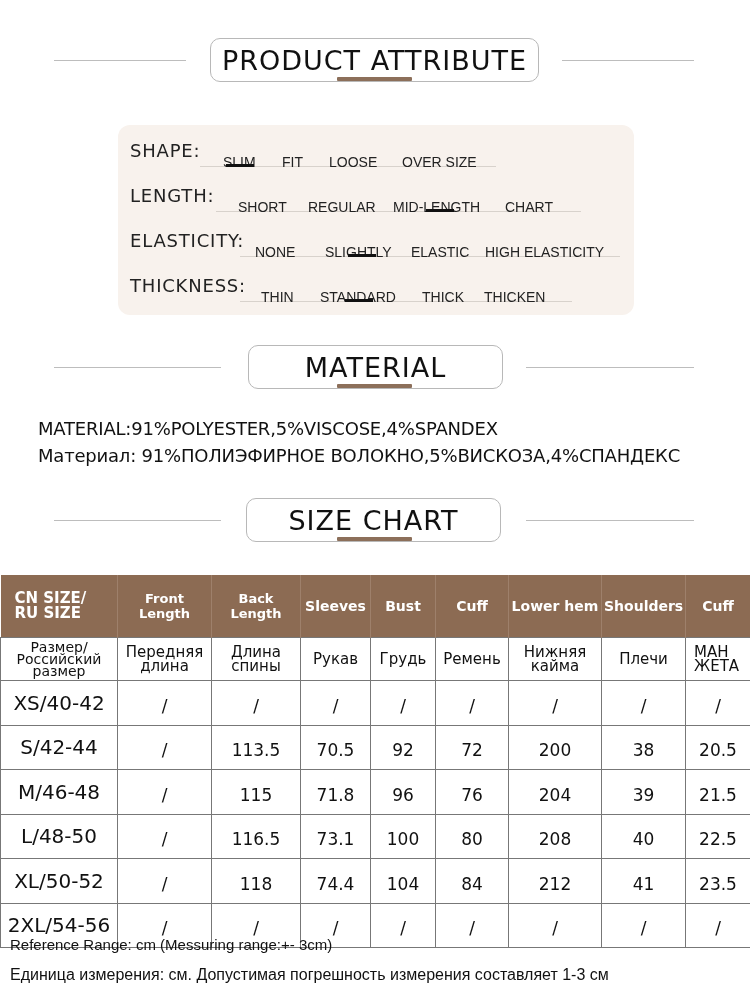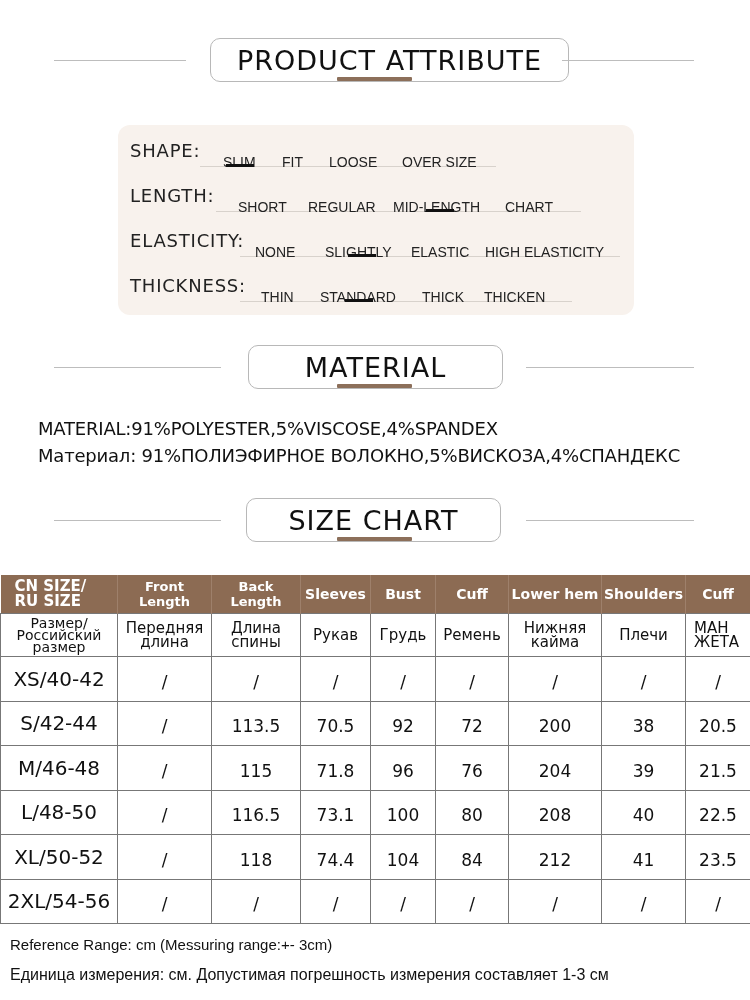--- a/index.html
+++ b/index.html
@@ -26,39 +26,39 @@
   .attr-mark { position: absolute; top: 24px; height: 3px; background: #111; }
 
   .material-lines { position: absolute; left: 38px; top: 415px; font-size: 18px; color: #111; font-family: "DejaVu Sans", sans-serif; line-height: 27px; letter-spacing: -0.2px; }
 
   table.size-chart {
     position: absolute; left: 0; top: 575px; width: 750px; border-collapse: collapse; table-layout: fixed;
     font-family: "DejaVu Sans", sans-serif;
   }
   table.size-chart th {
     background: #8c6b53; color: #fff; font-weight: bold; height: 38px; font-size: 14px;
-    border-right: 1px solid #9e806b; text-align: center; padding: 4px 2px; line-height: 15px;
+    border-right: 1px solid #9e806b; text-align: center; padding: 16px 2px; line-height: 15px;
   }
   table.size-chart th:first-child { text-align: left; padding-left: 14px; font-size: 15px; }
   table.size-chart td {
     border: 1px solid #777; text-align: center; color: #111; font-size: 17px; padding: 0;
   }
   table.size-chart tr.ru td { height: 43px; font-size: 15px; line-height: 14px; }
   table.size-chart tr.ru td:first-child { font-size: 14px; line-height: 12px; }
   table.size-chart tr.data td { height: 44.5px; padding-top: 6px; }
   table.size-chart tr.data td:first-child { font-size: 20px; padding-top: 0; vertical-align: middle; }
 
   .footer-note { position: absolute; left: 10px; font-size: 15px; color: #111; font-family: "Liberation Sans", sans-serif; white-space: nowrap; }
 </style>
 </head>
 <body>
 
 <div class="section-header" style="top:38px;">
   <div class="line" style="left:54px;width:132px;"></div>
-  <div class="pill" style="left:210px;width:359px;">
+  <div class="pill" style="left:210px;width:329px;">
     <span>PRODUCT ATTRIBUTE</span>
   </div>
   <div class="accent"></div>
   <div class="line" style="left:562px;width:132px;"></div>
 </div>
 
 <div class="attr-panel">
   <div class="attr-row" style="top:15px;">
     <span class="attr-label">SHAPE:</span>
     <div class="attr-baseline" style="left:82px;width:296px;"></div>

